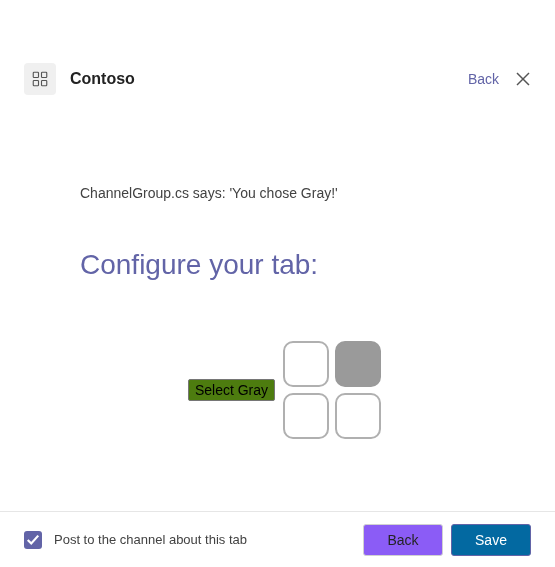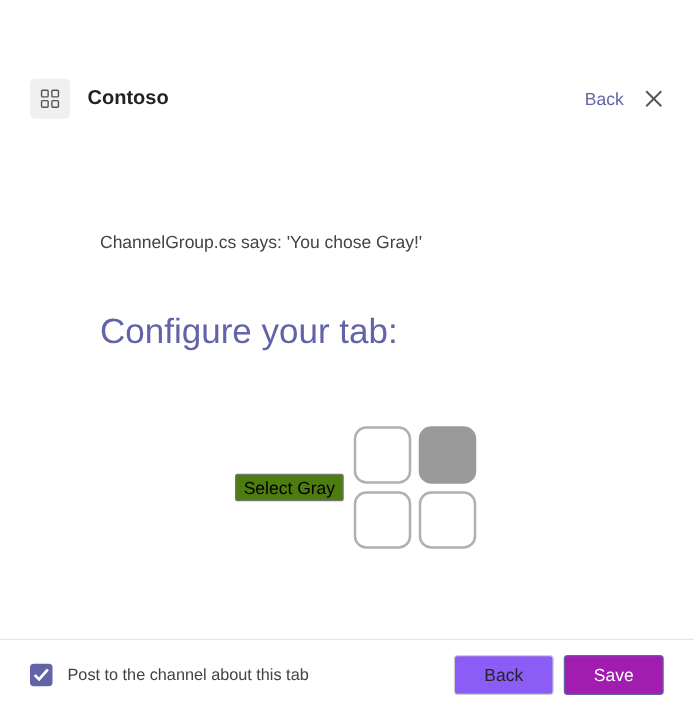--- a/index.html
+++ b/index.html
@@ -147,21 +147,21 @@
     justify-content: center;
     cursor: pointer;
     font-family: inherit;
   }
   .btn-back {
     background: #8b5cf6;
     border: 1px solid #d1d1d1;
     color: #242424;
   }
   .btn-save {
-    background: #a21caf;
+    background: #0369a1;
     border: 1px solid #6264a7;
     color: #ffffff;
   }
 </style>
 </head>
 <body>
 
 <div class="header">
   <div class="app-icon">
     <svg viewBox="0 0 24 24" fill="none" stroke-width="1.5">

